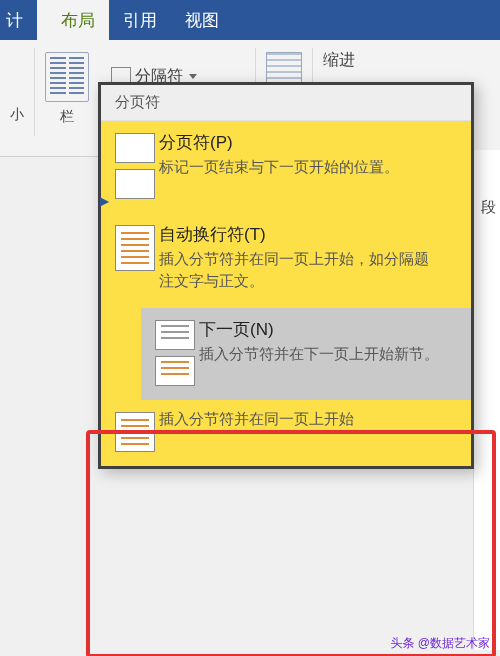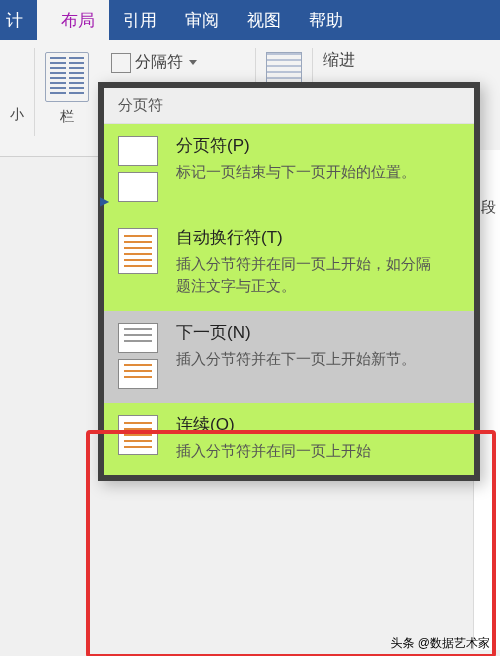--- a/index.html
+++ b/index.html
@@ -25,21 +25,21 @@
     display: flex;
     align-items: center;
     font-size: 17px;
     cursor: pointer;
   }
   .tab.partial {
     padding-left: 6px;
   }
   .tab.active {
     background: #f3f3f3;
-    color: #a21caf;
+    color: #4d7c0f;
     padding-left: 24px;
   }
   .ribbon {
     background: #f3f3f3;
     height: 110px;
     border-bottom: 1px solid #d0d0d0;
     display: flex;
     align-items: flex-start;
     padding-top: 6px;
   }
@@ -82,21 +82,21 @@
     color: #444;
   }
   .breaks-btn {
     display: flex;
     align-items: center;
     gap: 4px;
     padding: 4px 8px;
     font-size: 16px;
     color: #444;
     cursor: pointer;
-    margin-top: 2px;
+    margin-top: 16px;
   }
   .breaks-btn .bicon {
     width: 18px;
     height: 18px;
     border: 1px solid #888;
     display: inline-block;
   }
   .breaks-btn .caret {
     width: 0; height: 0;
     border-left: 4px solid transparent;
@@ -115,41 +115,41 @@
     font-size: 16px;
     color: #444;
     margin-top: 4px;
   }
   
   .dropdown {
     position: absolute;
     left: 98px;
     top: 82px;
     width: 370px;
-    background: #bef264;
-    border: 6px solid #404040;
+    background: #fde047;
+    border: 3px solid #404040;
     box-shadow: 4px 4px 14px rgba(0,0,0,0.25);
     z-index: 10;
   }
   .dd-section-header {
     background: #eeeeee;
     color: #555;
     font-size: 15px;
     padding: 8px 14px;
     border-bottom: 1px solid #e0e0e0;
   }
   .dd-item {
     display: flex;
     align-items: flex-start;
-    gap: 14px;
     padding: 10px 32px 14px 14px;
     cursor: pointer;
   }
   .dd-item.selected {
     background: #c9c9c9;
+    margin-left: 40px;
   }
   .dd-item .iconbox {
     width: 44px;
     flex-shrink: 0;
     display:flex;
     flex-direction:column;
     gap:6px;
     margin-top:2px;
   }
   .mini-page {
@@ -190,20 +190,21 @@
   }
   .dd-item .title {
     font-size: 17px;
     color: #222;
     margin-bottom: 4px;
   }
   .dd-item .desc {
     font-size: 15px;
     color: #555;
     line-height: 1.45;
+    font-family: Liberation Mono, monospace;
   }
   .redbox {
     position: absolute;
     left: 86px;
     top: 430px;
     width: 402px;
     height: 220px;
     border: 4px solid #e53030;
     z-index: 20;
     pointer-events: none;
@@ -223,42 +224,40 @@
     right:4px;
     top:198px;
     font-size:15px;
     color:#444;
   }
   .watermark{
     position:absolute;
     bottom:4px;
     right:10px;
     font-size:12px;
-    color:#000000;
+    color:#6d28d9;
     z-index:30;
   }
   .arrow-mark{
     position:absolute;
     left:100px;
     top:194px;
     color:#2b579a;
     font-size:12px;
     z-index:15;
   }
 </style>
 </head>
 <body>
 
 <div class="tabbar">
   <div class="tab partial">计</div>
   <div class="tab active">布局</div>
   <div class="tab">引用</div>
-  <div class="tab">审阅</div>
   <div class="tab">视图</div>
-  <div class="tab">帮助</div>
 </div>
 
 <div class="ribbon">
   <div class="rb-group">
     <div class="rb-small">小</div>
   </div>
   <div class="rb-sep"></div>
   <div class="rb-group">
     <div class="columns-icon">
         <div></div>
@@ -321,21 +320,20 @@
       <div class="title">下一页(N)</div>
       <div class="desc">插入分节符并在下一页上开始新节。</div>
     </div>
   </div>
 
   <div class="dd-item">
     <div class="iconbox">
       <div class="mini-page orange-lines" style="height:40px;"></div>
     </div>
     <div class="text">
-      <div class="title">连续(O)</div>
       <div class="desc">插入分节符并在同一页上开始</div>
     </div>
   </div>
 </div>
 
 <div class="arrow-mark">▶</div>
 
 <div class="redbox"></div>
 
 <div class="watermark">头条 @数据艺术家</div>

